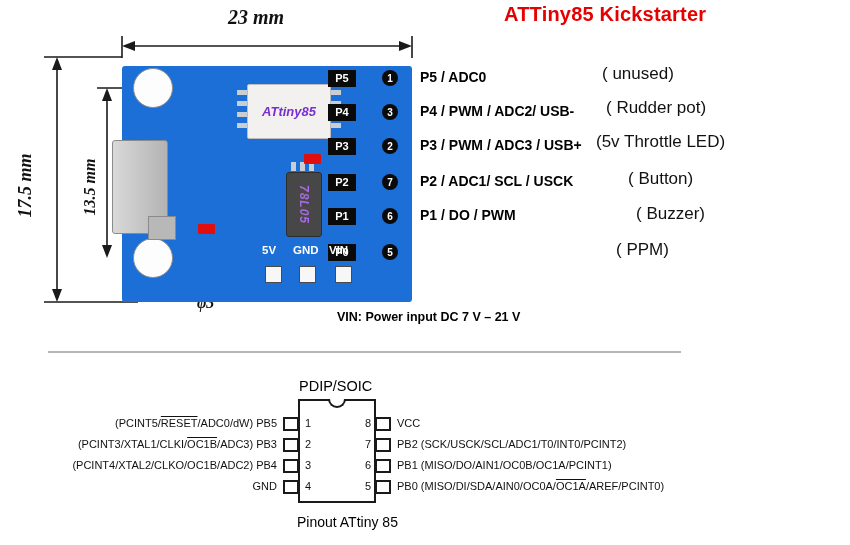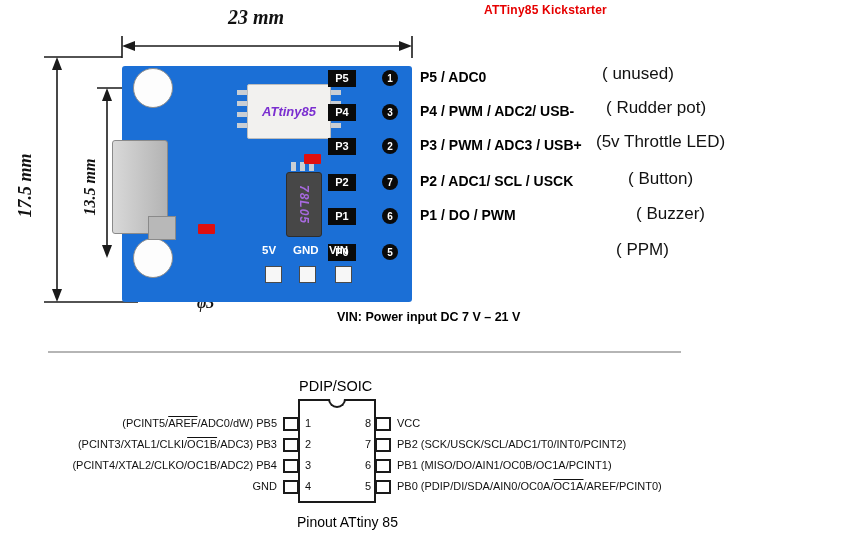--- a/index.html
+++ b/index.html
@@ -2,21 +2,21 @@
 <html><head>
 <meta charset="utf-8">
 <style>
   html,body{margin:0;padding:0;background:#ffffff;}
   #stage{
     position:relative;width:850px;height:545px;background:#ffffff;overflow:hidden;
     font-family:"Liberation Sans",sans-serif;color:#000;
   }
   .abs{position:absolute;}
   
-  #main-title{left:484px;top:3px;font-size:12px;font-weight:bold;color:#e60000;letter-spacing:.2px;}
+  #main-title{left:504px;top:3px;font-size:20px;font-weight:bold;color:#e60000;letter-spacing:.2px;}
   
   .dim-label{font-family:"Liberation Serif",serif;font-style:italic;font-weight:bold;color:#111;}
   #dim-width{left:228px;top:6px;font-size:20px;}
   #dim-h-outer{left:-18px;top:175px;width:86px;text-align:center;font-size:18px;transform:rotate(-90deg);}
   #dim-h-inner{left:50px;top:178px;width:80px;text-align:center;font-size:16px;transform:rotate(-90deg);}
   #dim-hole{left:197px;top:294px;font-size:16px;}
   svg line{stroke:#1a1a1a;stroke-width:1.6;}
   svg polygon{fill:#1a1a1a;}
   
   #board{left:122px;top:66px;width:290px;height:236px;background:#1b6fd6;border-radius:3px;}
@@ -181,23 +181,23 @@
 
   <span class="ic-num" style="left:305px;top:417px">1</span>
   <span class="ic-num" style="left:305px;top:438px">2</span>
   <span class="ic-num" style="left:305px;top:459px">3</span>
   <span class="ic-num" style="left:305px;top:480px">4</span>
   <span class="ic-num" style="left:355px;top:417px;width:16px;text-align:right">8</span>
   <span class="ic-num" style="left:355px;top:438px;width:16px;text-align:right">7</span>
   <span class="ic-num" style="left:355px;top:459px;width:16px;text-align:right">6</span>
   <span class="ic-num" style="left:355px;top:480px;width:16px;text-align:right">5</span>
 
-  <div class="ic-lbl left" style="top:417px"><span>(PCINT5/</span><span class="ov">AREF</span><span>/ADC0/dW) PB5</span></div>
+  <div class="ic-lbl left" style="top:417px"><span>(PCINT5/</span><span class="ov">RESET</span><span>/ADC0/dW) PB5</span></div>
   <div class="ic-lbl left" style="top:438px"><span>(PCINT3/XTAL1/CLKI/</span><span class="ov">OC1B</span><span>/ADC3) PB3</span></div>
   <div class="ic-lbl left" style="top:459px"><span>(PCINT4/XTAL2/CLKO/OC1B/ADC2) PB4</span></div>
   <div class="ic-lbl left" style="top:480px"><span>GND</span></div>
 
   <div class="ic-lbl right" style="top:417px"><span>VCC</span></div>
   <div class="ic-lbl right" style="top:438px"><span>PB2 (SCK/USCK/SCL/ADC1/T0/INT0/PCINT2)</span></div>
   <div class="ic-lbl right" style="top:459px"><span>PB1 (MISO/DO/AIN1/OC0B/OC1A/PCINT1)</span></div>
-  <div class="ic-lbl right" style="top:480px"><span>PB0 (PDIP/DI/SDA/AIN0/OC0A/</span><span class="ov">OC1A</span><span>/AREF/PCINT0)</span></div>
+  <div class="ic-lbl right" style="top:480px"><span>PB0 (MISO/DI/SDA/AIN0/OC0A/</span><span class="ov">OC1A</span><span>/AREF/PCINT0)</span></div>
 
 </div>
 
 </body></html>

